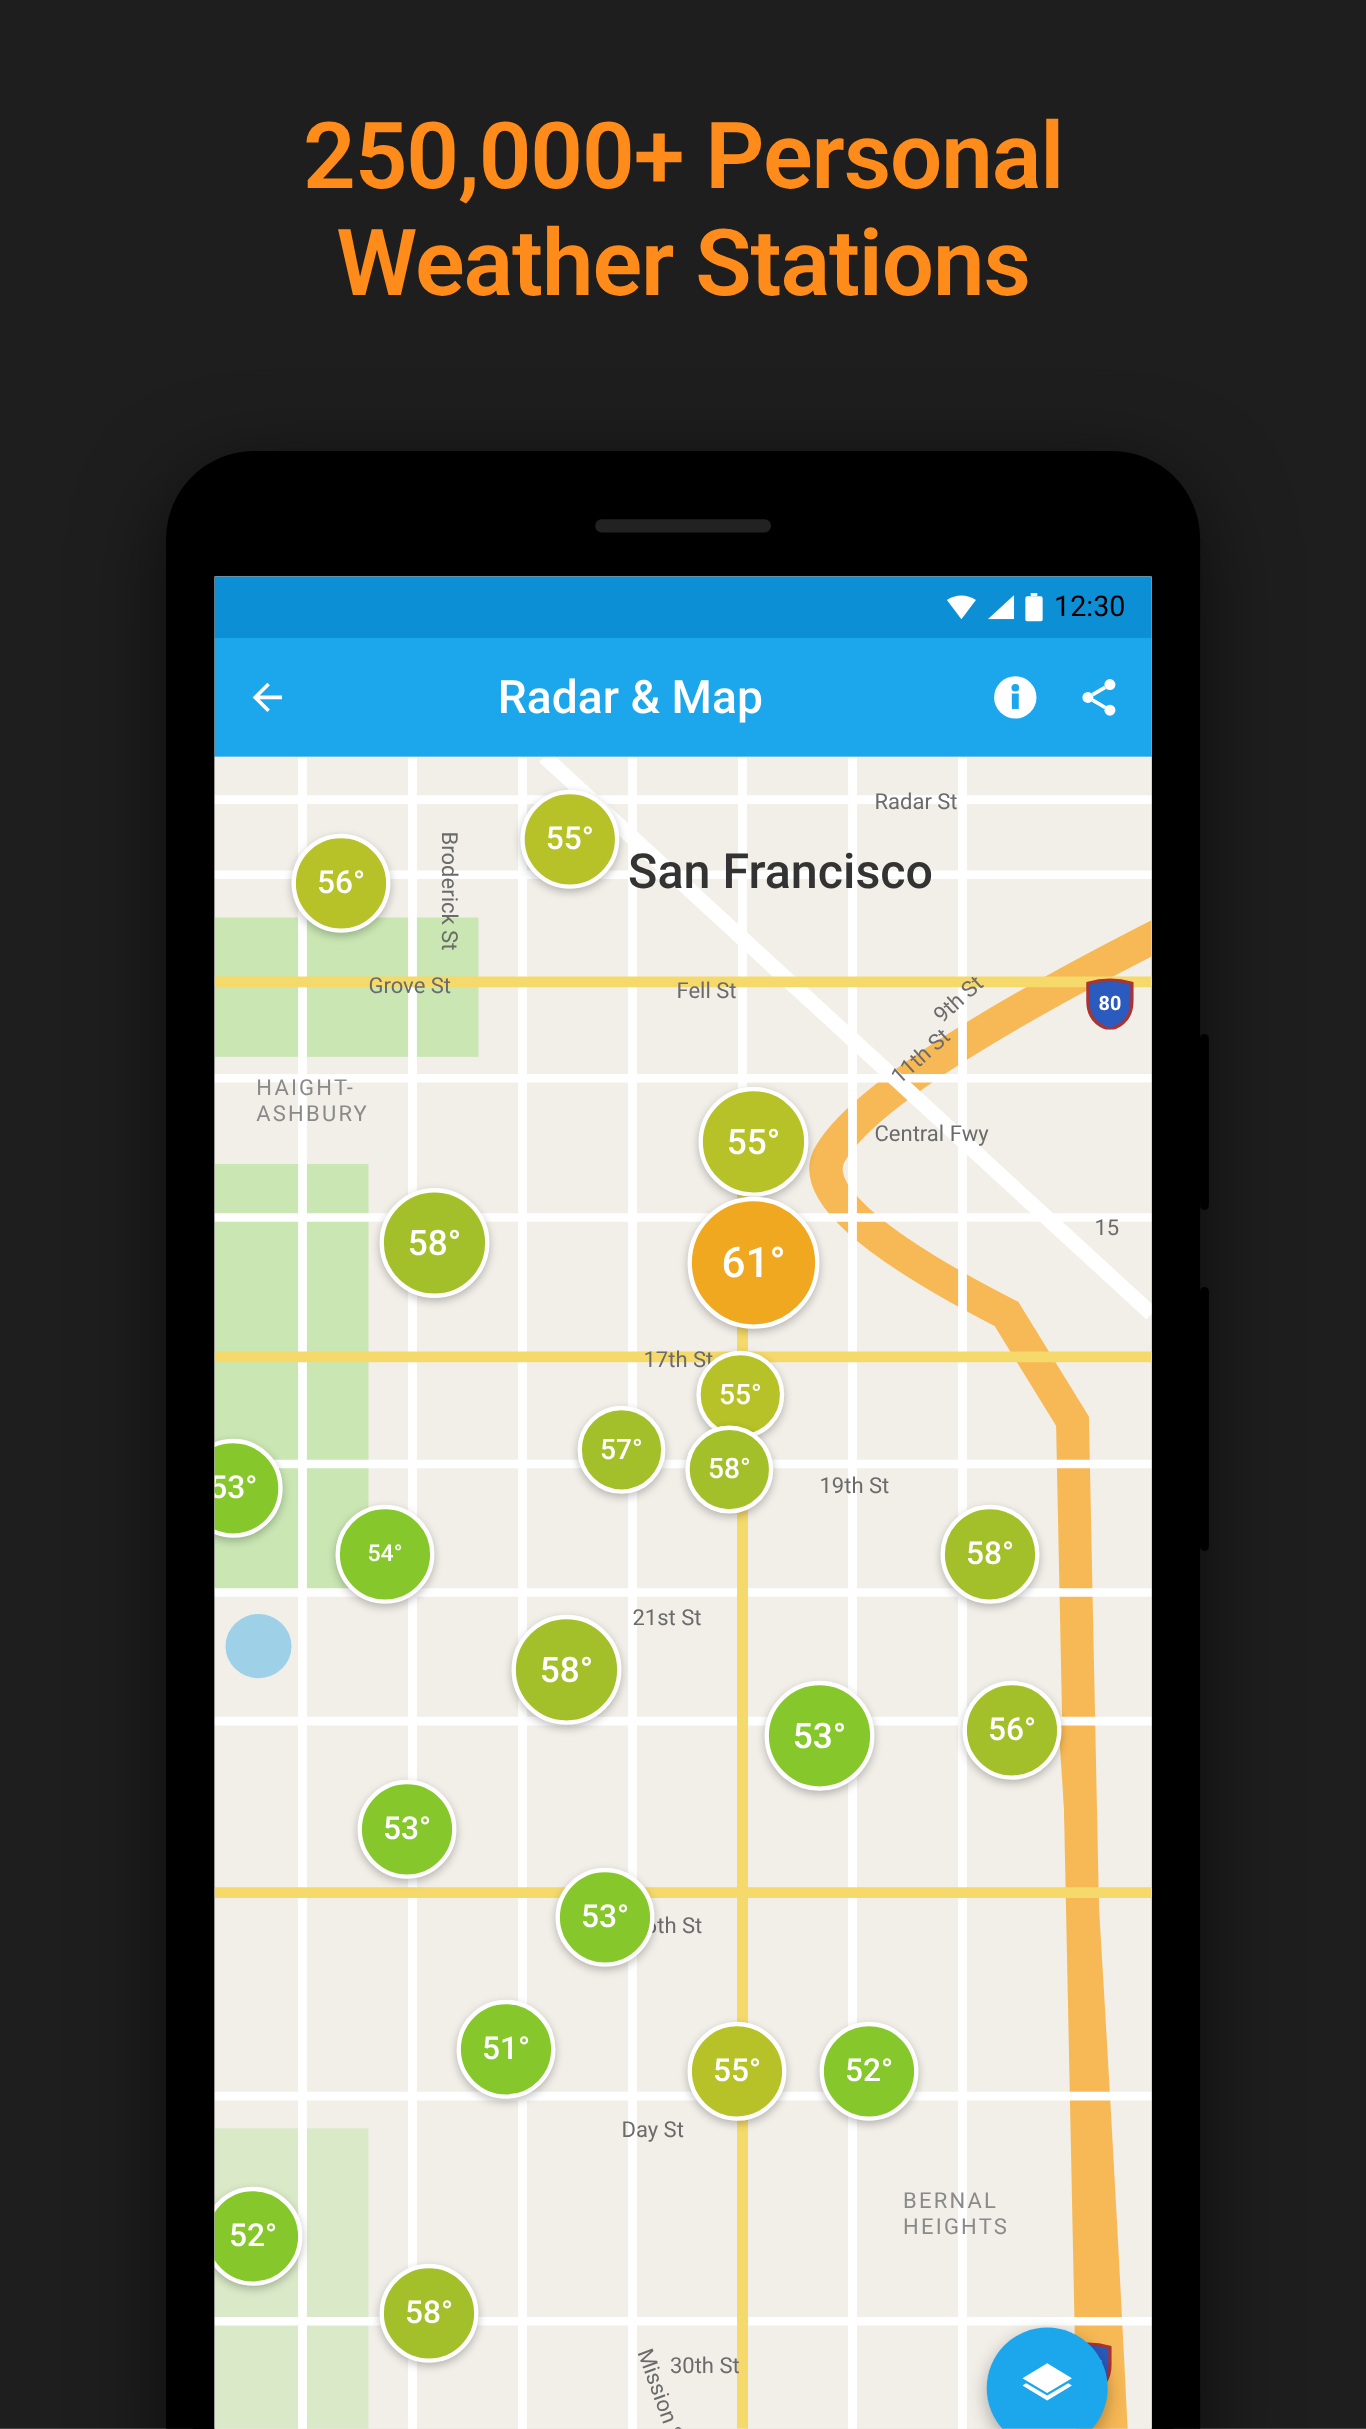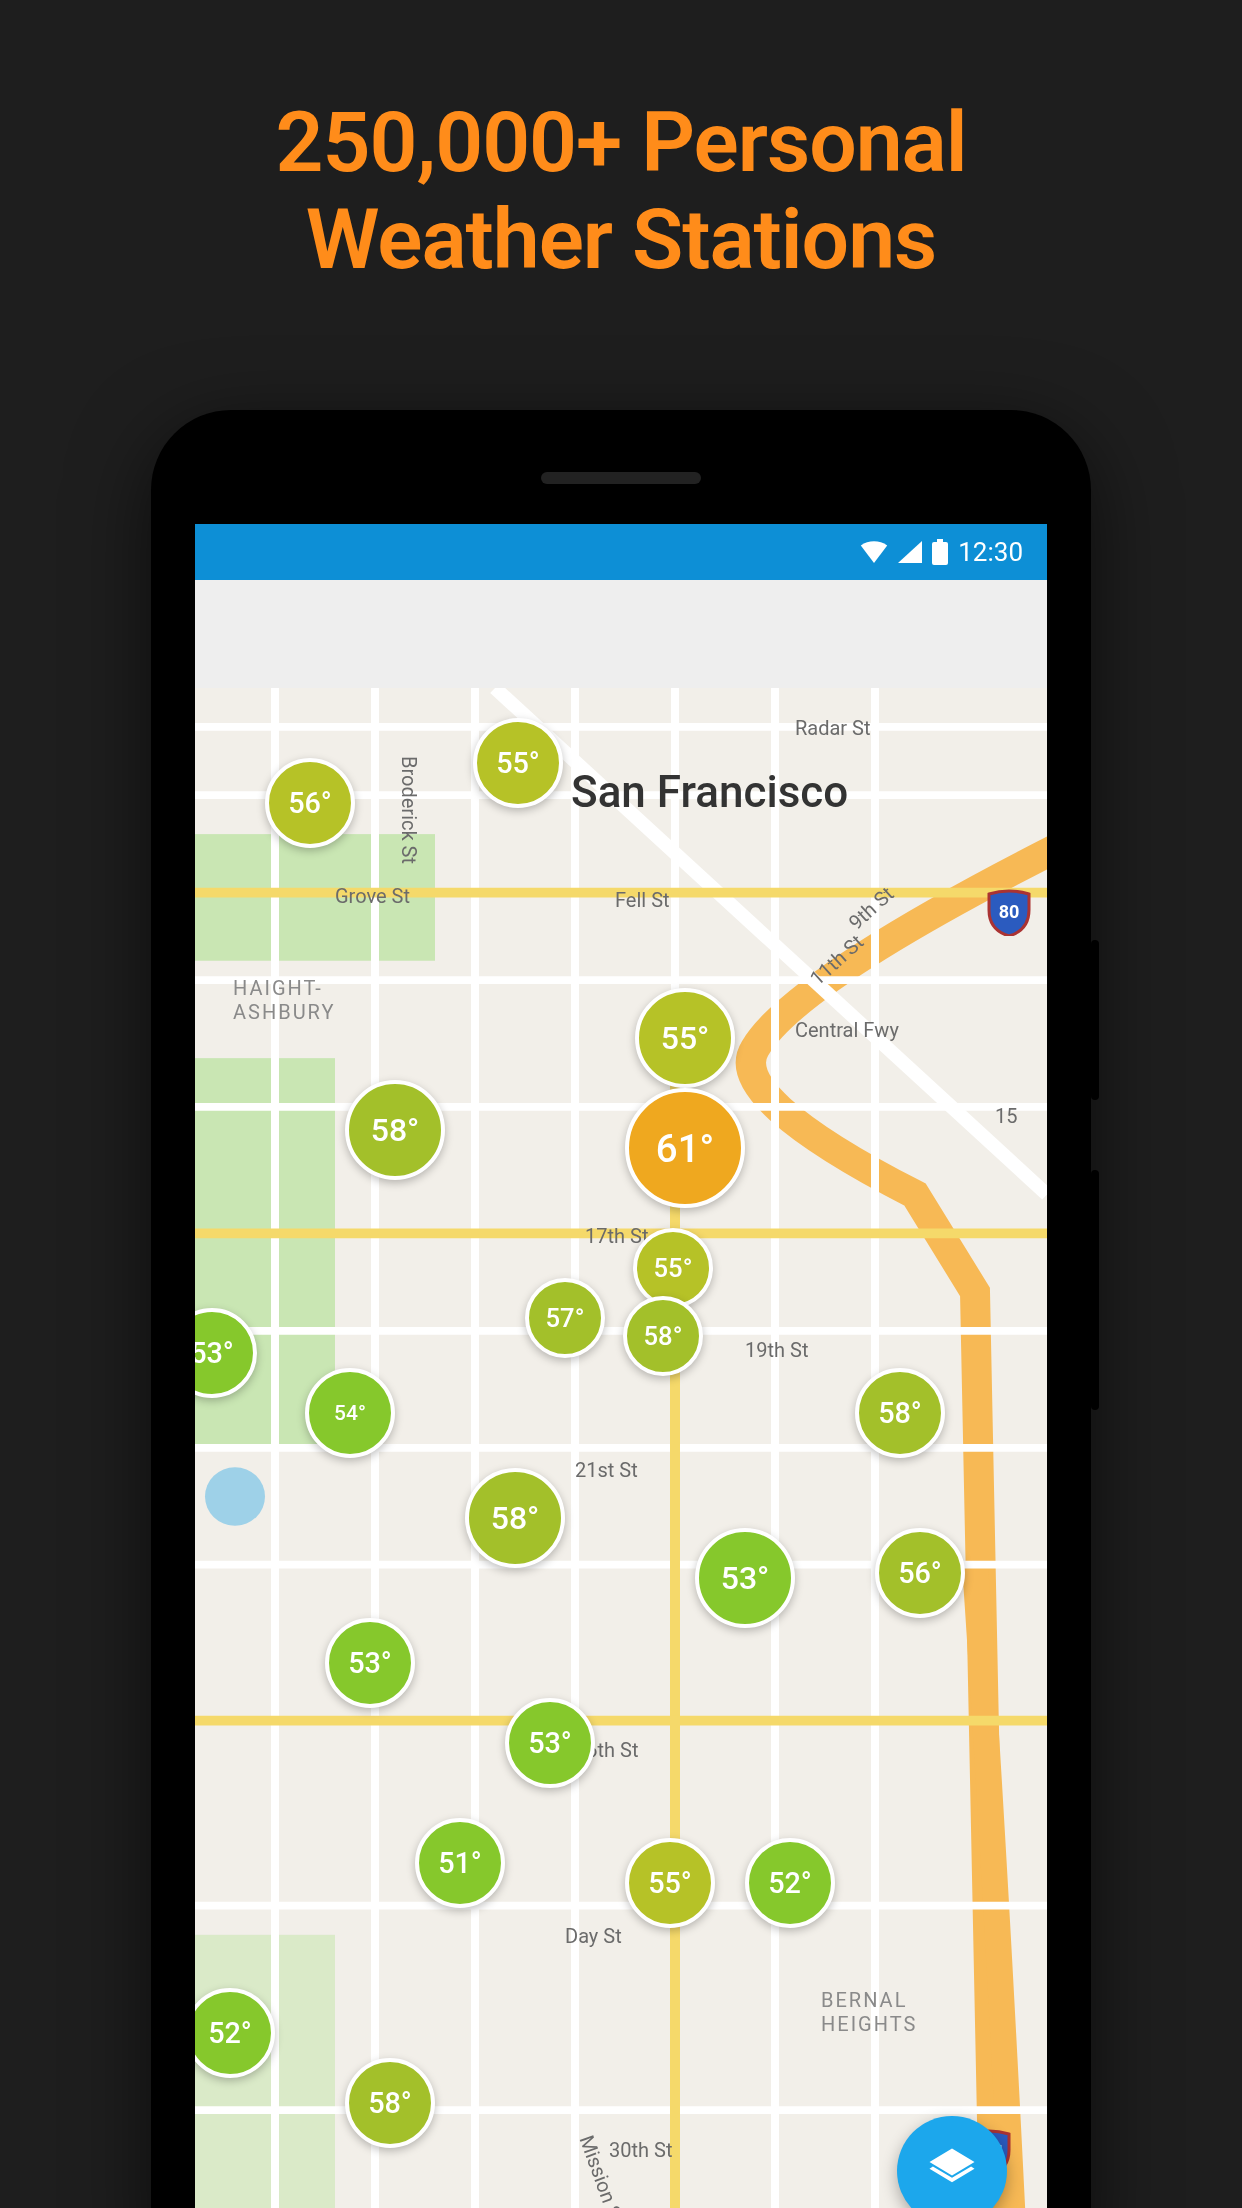--- a/index.html
+++ b/index.html
@@ -80,21 +80,21 @@
     overflow: hidden;
   }
   .status-bar {
     height: 56px;
     background: #0d8fd6;
     display: flex;
     align-items: center;
     justify-content: flex-end;
     padding: 0 24px;
     gap: 10px;
-    color: #ffffff;
+    color: #000000;
     font-size: 26px;
   }
   .status-bar svg { fill: #fff; }
   .app-bar {
     height: 108px;
     background: #1ca7ec;
     display: flex;
     align-items: center;
     padding: 0 24px;
     color: #fff;
@@ -207,20 +207,43 @@
         <svg width="24" height="22" viewBox="0 0 24 22">
             <path d="M0 22L24 22 24 0Z"></path>
           </svg>
         <svg width="16" height="26" viewBox="0 0 16 26">
             <rect x="0" y="3" width="16" height="23" rx="2"></rect>
             <rect x="5" y="0" width="6" height="3"></rect>
           </svg>
         <span>12:30</span>
       </div>
 
+      <div class="app-bar">
+        <div class="icon-btn">
+          <svg width="40" height="40" viewBox="0 0 24 24" fill="#fff">
+              <path d="M20 11H7.8l5.6-5.6L12 4l-8 8 8 8 1.4-1.4L7.8 13H20z"></path>
+            </svg>
+        </div>
+        <div class="app-title">Radar &amp; Map</div>
+        <div class="icon-btn">
+          <svg width="42" height="42" viewBox="0 0 24 24" fill="#fff">
+              <circle cx="12" cy="12" r="11"></circle>
+              <rect x="10.2" y="10" width="3.6" height="8" fill="#1ca7ec"></rect>
+              <circle cx="12" cy="7" r="2" fill="#1ca7ec"></circle>
+            </svg>
+        </div>
+        <div class="icon-btn">
+          <svg width="40" height="40" viewBox="0 0 24 24" fill="#fff">
+              <circle cx="18" cy="5" r="3"></circle>
+              <circle cx="6" cy="12" r="3"></circle>
+              <circle cx="18" cy="19" r="3"></circle>
+              <path d="M8.6 10.5l6.8-4M8.6 13.5l6.8 4" stroke="#fff" stroke-width="2"></path>
+            </svg>
+        </div>
+      </div>
 
       <div class="map-area">
 
         <svg class="map-svg" viewBox="0 0 852 1620" preserveAspectRatio="none">
           <rect width="852" height="1620" fill="#f2efe9"></rect>
 
           <rect x="-40" y="150" width="280" height="130" fill="#c9e6b3"></rect>
           <rect x="-40" y="380" width="180" height="400" fill="#c9e6b3"></rect>
           <circle cx="40" cy="830" r="30" fill="#9ed1e8"></circle>
           <rect x="-40" y="1280" width="180" height="360" fill="#c9e6b3" opacity="0.6"></rect>

